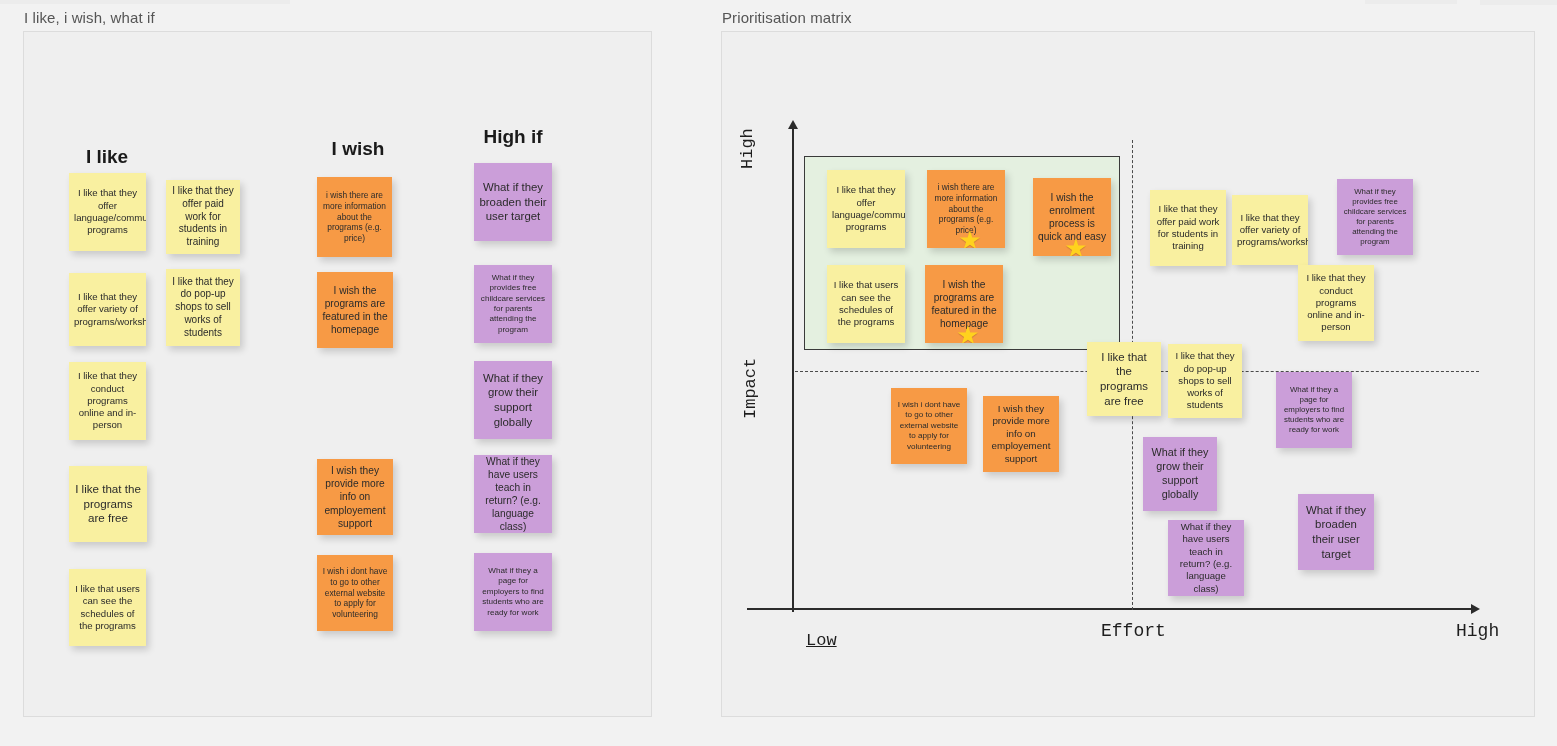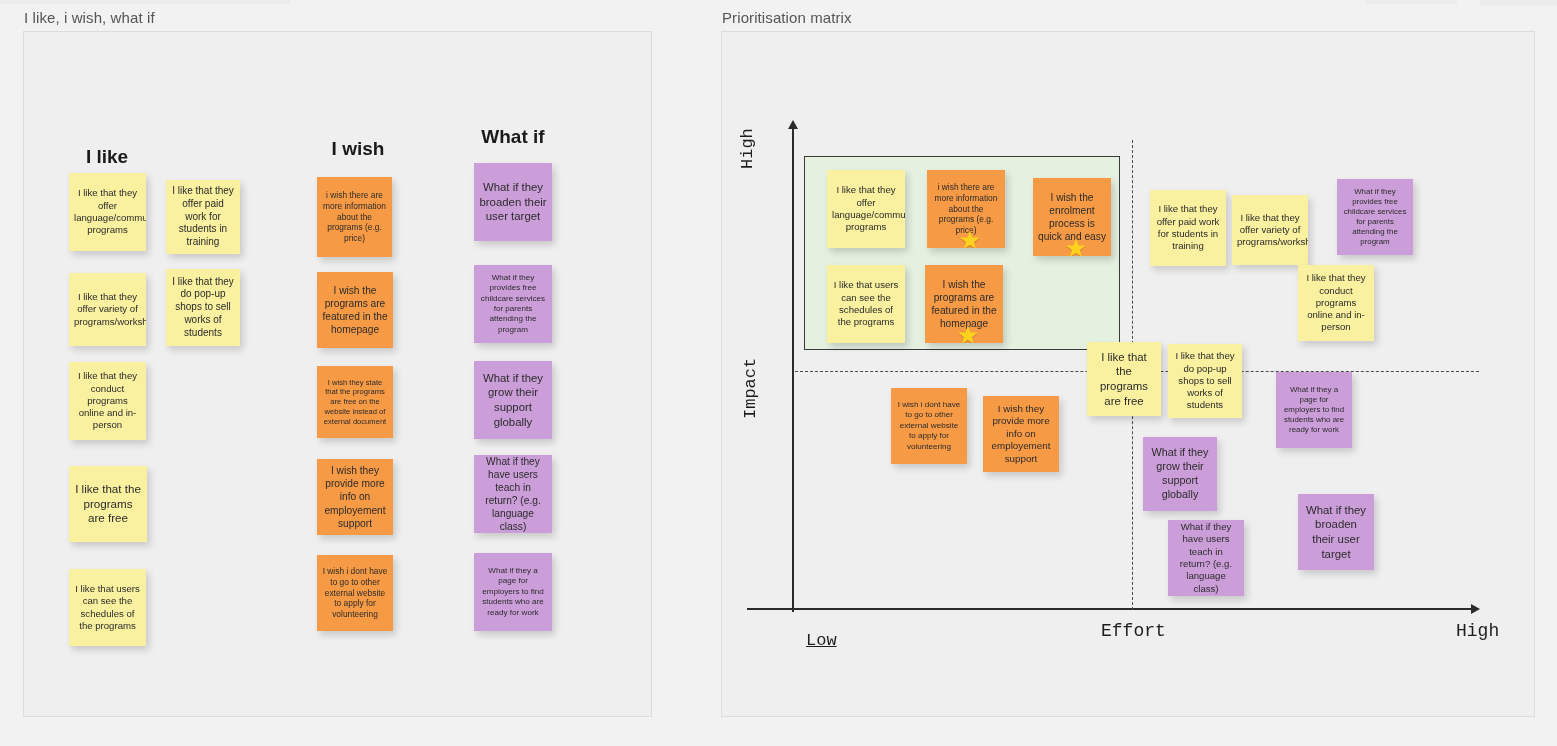--- a/index.html
+++ b/index.html
@@ -128,21 +128,21 @@
 
   <div class="top-artifact" style="left:0;top:0;width:290px;height:4px;"></div>
   <div class="top-artifact" style="left:1365px;top:0;width:92px;height:4px;"></div>
   <div class="top-artifact" style="left:1480px;top:0;width:77px;height:5px;"></div>
 
   <div class="panel-title" style="left:24px;top:9px;">I like, i wish, what if</div>
   <div class="frame" style="left:23px;top:31px;width:629px;height:686px;"></div>
 
   <div class="col-head" style="left:46px;top:146px;width:122px;">I like</div>
   <div class="col-head" style="left:297px;top:138px;width:122px;">I wish</div>
-  <div class="col-head" style="left:452px;top:126px;width:122px;">What if</div>
+  <div class="col-head" style="left:452px;top:126px;width:122px;">High if</div>
 
   <div class="note yellow" style="left:69px;top:173px;width:77px;height:78px;font-size:9.6px;">
     <span>I like that they offer language/communication programs</span>
   </div>
   <div class="note yellow" style="left:166px;top:180px;width:74px;height:74px;font-size:10px;">
     <span>I like that they offer paid work for students in training</span>
   </div>
   <div class="note yellow" style="left:69px;top:273px;width:77px;height:73px;font-size:9.6px;">
     <span>I like that they offer variety of programs/workshops</span>
   </div>
@@ -157,23 +157,20 @@
   </div>
   <div class="note yellow" style="left:69px;top:569px;width:77px;height:77px;font-size:9.6px;">
     <span>I like that users can see the schedules of the programs</span>
   </div>
 
   <div class="note orange" style="left:317px;top:177px;width:75px;height:80px;font-size:8.4px;">
     <span>i wish there are more information about the programs (e.g. price)</span>
   </div>
   <div class="note orange" style="left:317px;top:272px;width:76px;height:76px;font-size:10.2px;">
     <span>I wish the programs are featured in the homepage</span>
-  </div>
-  <div class="note orange" style="left:317px;top:366px;width:76px;height:72px;font-size:7.6px;">
-    <span>I wish they state that the programs are free on the website instead of external document</span>
   </div>
   <div class="note orange" style="left:317px;top:459px;width:76px;height:76px;font-size:10.2px;">
     <span>I wish they provide more info on employement support</span>
   </div>
   <div class="note orange" style="left:317px;top:555px;width:76px;height:76px;font-size:8.4px;">
     <span>I wish i dont have to go to other external website to apply for volunteering</span>
   </div>
 
   <div class="note purple" style="left:474px;top:163px;width:78px;height:78px;font-size:11.4px;">
     <span>What if they broaden their user target</span>

